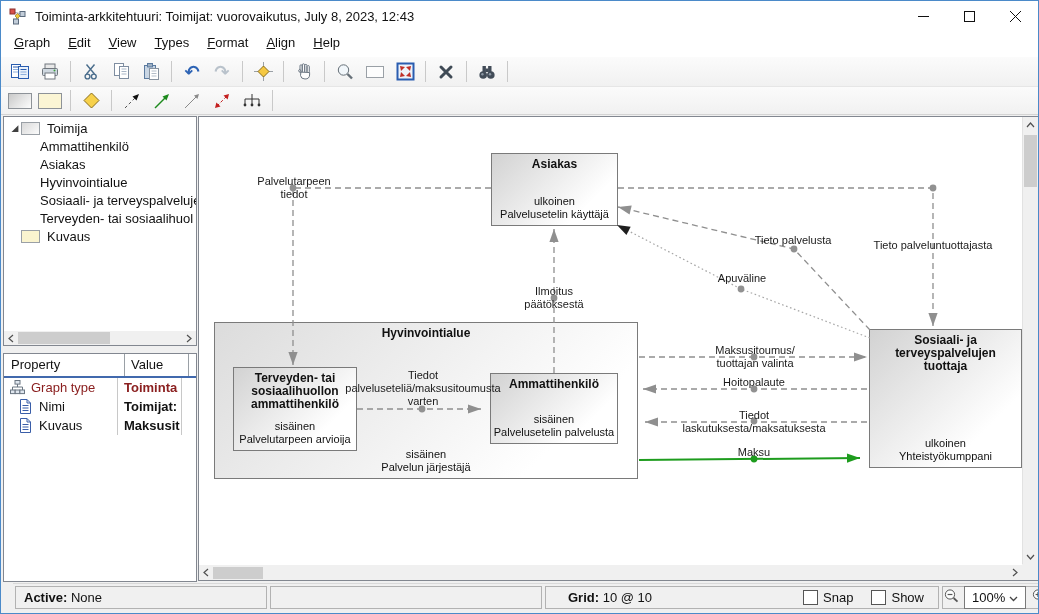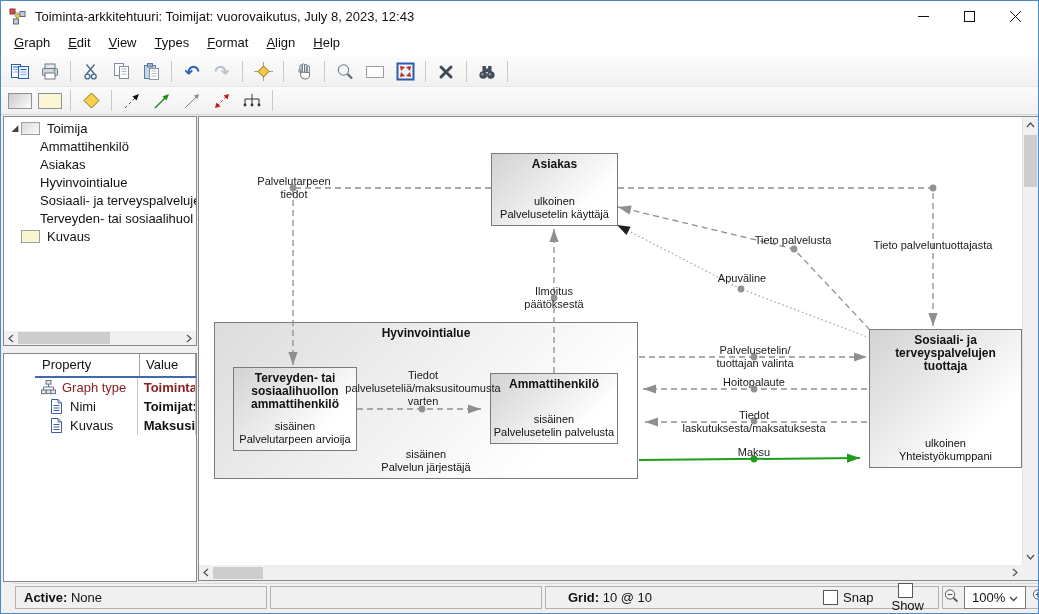--- a/index.html
+++ b/index.html
@@ -42,21 +42,21 @@
   .tree-spacer{width:12px;margin-left:5px;flex:0 0 auto;}
   .tree-swatch{width:17px;height:11px;border:1px solid #9aa0a6;margin-right:7px;flex:0 0 auto;}
   .tree-swatch.gray{background:linear-gradient(135deg,#d9d9d9,#fbfbfb);}
   .tree-swatch.yellow{background:#faf4cf;}
   .tree-indent{padding-left:36px;}
   .hscroll{position:absolute;left:0;bottom:0;height:14px;background:#f0f0f0;display:flex;align-items:center;}
   .hscroll .arr{width:14px;height:14px;display:flex;align-items:center;justify-content:center;color:#505050;}
   .hscroll .track{flex:1;position:relative;height:14px;}
   .hscroll .thumb{position:absolute;top:1px;height:12px;background:#cdcdcd;}
 
-  .prop-panel{position:absolute;left:2px;top:352px;width:194px;height:229px;background:#fff;border:1px solid #828790;box-sizing:border-box;font-size:13px;padding-left:31px;}
+  .prop-panel{position:absolute;left:2px;top:352px;width:194px;height:229px;background:#fff;border:1px solid #828790;box-sizing:border-box;font-size:13px;}
   .prop-header{display:flex;height:22px;line-height:22px;border-bottom:2px solid #4169ad;color:#111;}
   .prop-header .c1{width:113px;padding-left:7px;border-right:1px solid #9aa0a6;}
   .prop-header .c2{width:57px;padding-left:6px;border-right:1px solid #9aa0a6;}
   .prop-row{display:flex;height:19px;align-items:center;color:#111;}
   .prop-row .c1{width:113px;display:flex;align-items:center;border-right:1px solid #c8c8c8;height:100%;overflow:hidden;}
   .prop-row .c2{width:57px;padding-left:6px;border-right:1px solid #c8c8c8;height:100%;line-height:19px;overflow:hidden;white-space:nowrap;font-weight:bold;}
   .prop-row.hl .pname,.prop-row.hl .c2{color:#8b2020;}
   .prop-icon{width:15px;height:15px;margin:0 6px 0 6px;flex:0 0 auto;}
   .prop-row .sub{margin-left:14px;}
 
@@ -485,21 +485,21 @@
         <div class="edge-label" style="left: 734px; top: 80px; margin-top: 48px;">
           <div>Tieto palveluntuottajasta</div>
         </div>
         <div class="edge-label" style="left: 594px; top: 123px;">
           <div>Tieto palvelusta</div>
         </div>
         <div class="edge-label" style="left: 543px; top: 161px;">
           <div>Apuväline</div>
         </div>
         <div class="edge-label" style="left: 556px; top: 240px;">
-          <div>Palvelusetelin/</div>
+          <div>Maksusitoumus/</div>
           <div>tuottajan valinta</div>
         </div>
         <div class="edge-label" style="left: 555px; top: 265px;">
           <div>Hoitopalaute</div>
         </div>
         <div class="edge-label" style="left: 555px; top: 305px;">
           <div>Tiedot</div>
           <div>laskutuksesta/maksatuksesta</div>
         </div>
         <div class="edge-label" style="left: 555px; top: 335px;">
@@ -546,21 +546,21 @@
     <div class="sb-cell" style="left:2px;width:252px;padding-left:8px;">
       <span class="sb-b">Active:</span>&nbsp;<span>None</span>
     </div>
     <div class="sb-cell" style="left:257px;width:272px;"></div>
     <div class="sb-cell" style="left:532px;width:394px;padding-left:22px;">
       <span class="sb-b">Grid:</span>&nbsp;<span>10 @ 10</span>
       <span class="cb-group" style="margin-left:auto;">
         <span class="cb"></span>
         <span>Snap</span>
       </span>
-      <span class="cb-group" style="margin:0 14px 0 18px;flex-direction:column;">
+      <span class="cb-group" style="margin:0 14px 0 18px;">
         <span class="cb"></span>
         <span>Show</span>
       </span>
     </div>
     <div class="sb-cell" style="left:929px;width:106px;justify-content:center;">
       <span><svg width="16" height="16" viewBox="0 0 16 16">
             <circle cx="7" cy="6.5" r="4.6" fill="#fdfefe" stroke="#555"></circle>
             <line x1="10.6" y1="10" x2="14.5" y2="13.6" stroke="#555" stroke-width="1.8"></line>
             <line x1="4.6" y1="6.5" x2="9.4" y2="6.5" stroke="#555" stroke-width="1.2"></line>
           </svg></span>

